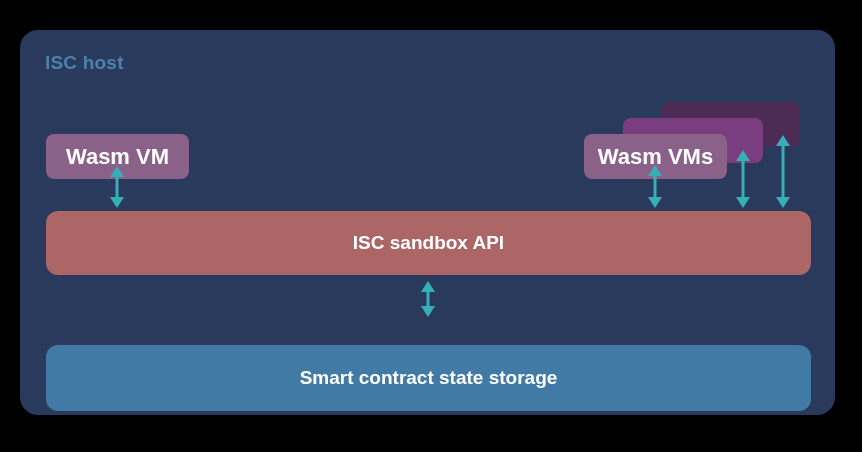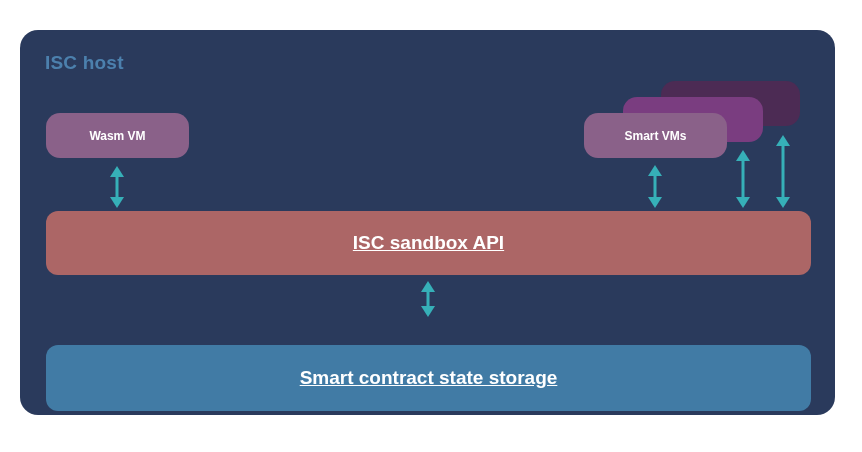--- a/index.html
+++ b/index.html
@@ -10,21 +10,21 @@
   body {
     width: 862px;
     height: 452px;
     font-family: "Liberation Sans", sans-serif;
     overflow: hidden;
   }
   .canvas {
     position: relative;
     width: 862px;
     height: 452px;
-    background: #ffffff;
+    background: #000000;
   }
   .host-panel {
     position: absolute;
     left: 20px;
     top: 30px;
     width: 815px;
     height: 385px;
     background: #2a3a5c;
     border-radius: 18px;
   }
@@ -34,27 +34,28 @@
     top: 52px;
     font-size: 19px;
     font-weight: bold;
     color: #4c80ad;
     letter-spacing: 0.2px;
   }
 
   
   .vm-box {
     position: absolute;
-    border-radius: 14px;
+    border-radius: 8px;
     display: flex;
     align-items: center;
     justify-content: center;
     color: #ffffff;
-    font-size: 12px;
+    font-size: 22px;
     font-weight: bold;
+    margin-top: 21px;
   }
   .wasm-vm {
     left: 46px;
     top: 113px;
     width: 143px;
     height: 45px;
     background: #8a6189;
   }
   .othervm-back {
     left: 661px;
@@ -83,21 +84,20 @@
     position: absolute;
     left: 46px;
     width: 765px;
     border-radius: 12px;
     display: flex;
     align-items: center;
     justify-content: center;
     color: #ffffff;
     font-size: 19px;
     font-weight: bold;
-    text-decoration: underline;
   }
   .sandbox-bar {
     top: 211px;
     height: 64px;
     background: #ac6666;
   }
   .storage-bar {
     top: 324px;
     height: 66px;
     background: #417ba5;
@@ -117,21 +117,21 @@
 <div class="canvas">
 
   <div class="host-panel"></div>
 
   <div class="host-label">ISC host</div>
 
   <div class="vm-box wasm-vm">Wasm VM</div>
 
   <div class="vm-box othervm-back"></div>
   <div class="vm-box othervm-mid"></div>
-  <div class="vm-box othervm-front">Smart VMs</div>
+  <div class="vm-box othervm-front">Wasm VMs</div>
 
   <div class="arrow" style="left:108px; top:166px; height:42px;">
     <svg width="18" height="42" viewBox="0 0 18 42">
       <line x1="9" y1="6" x2="9" y2="36" stroke="#36b0b8" stroke-width="3"></line>
       <polygon points="9,0 16,11 2,11" fill="#36b0b8"></polygon>
       <polygon points="9,42 16,31 2,31" fill="#36b0b8"></polygon>
     </svg>
   </div>
 
   <div class="arrow" style="left:646px; top:165px; height:43px;">

